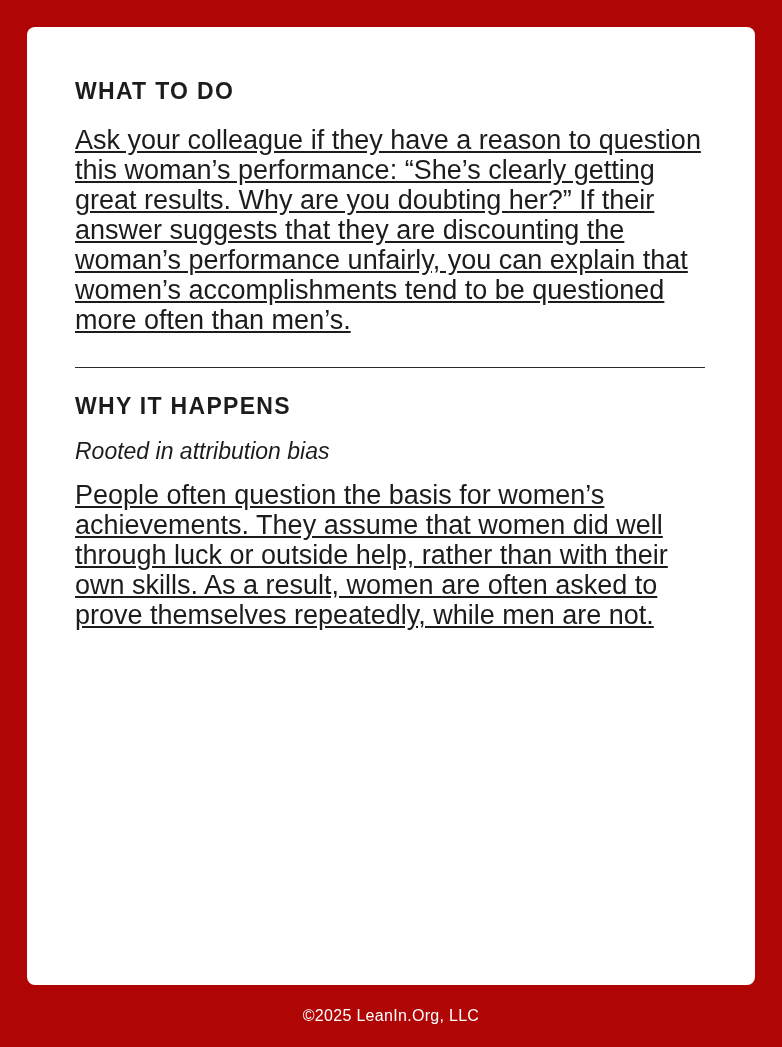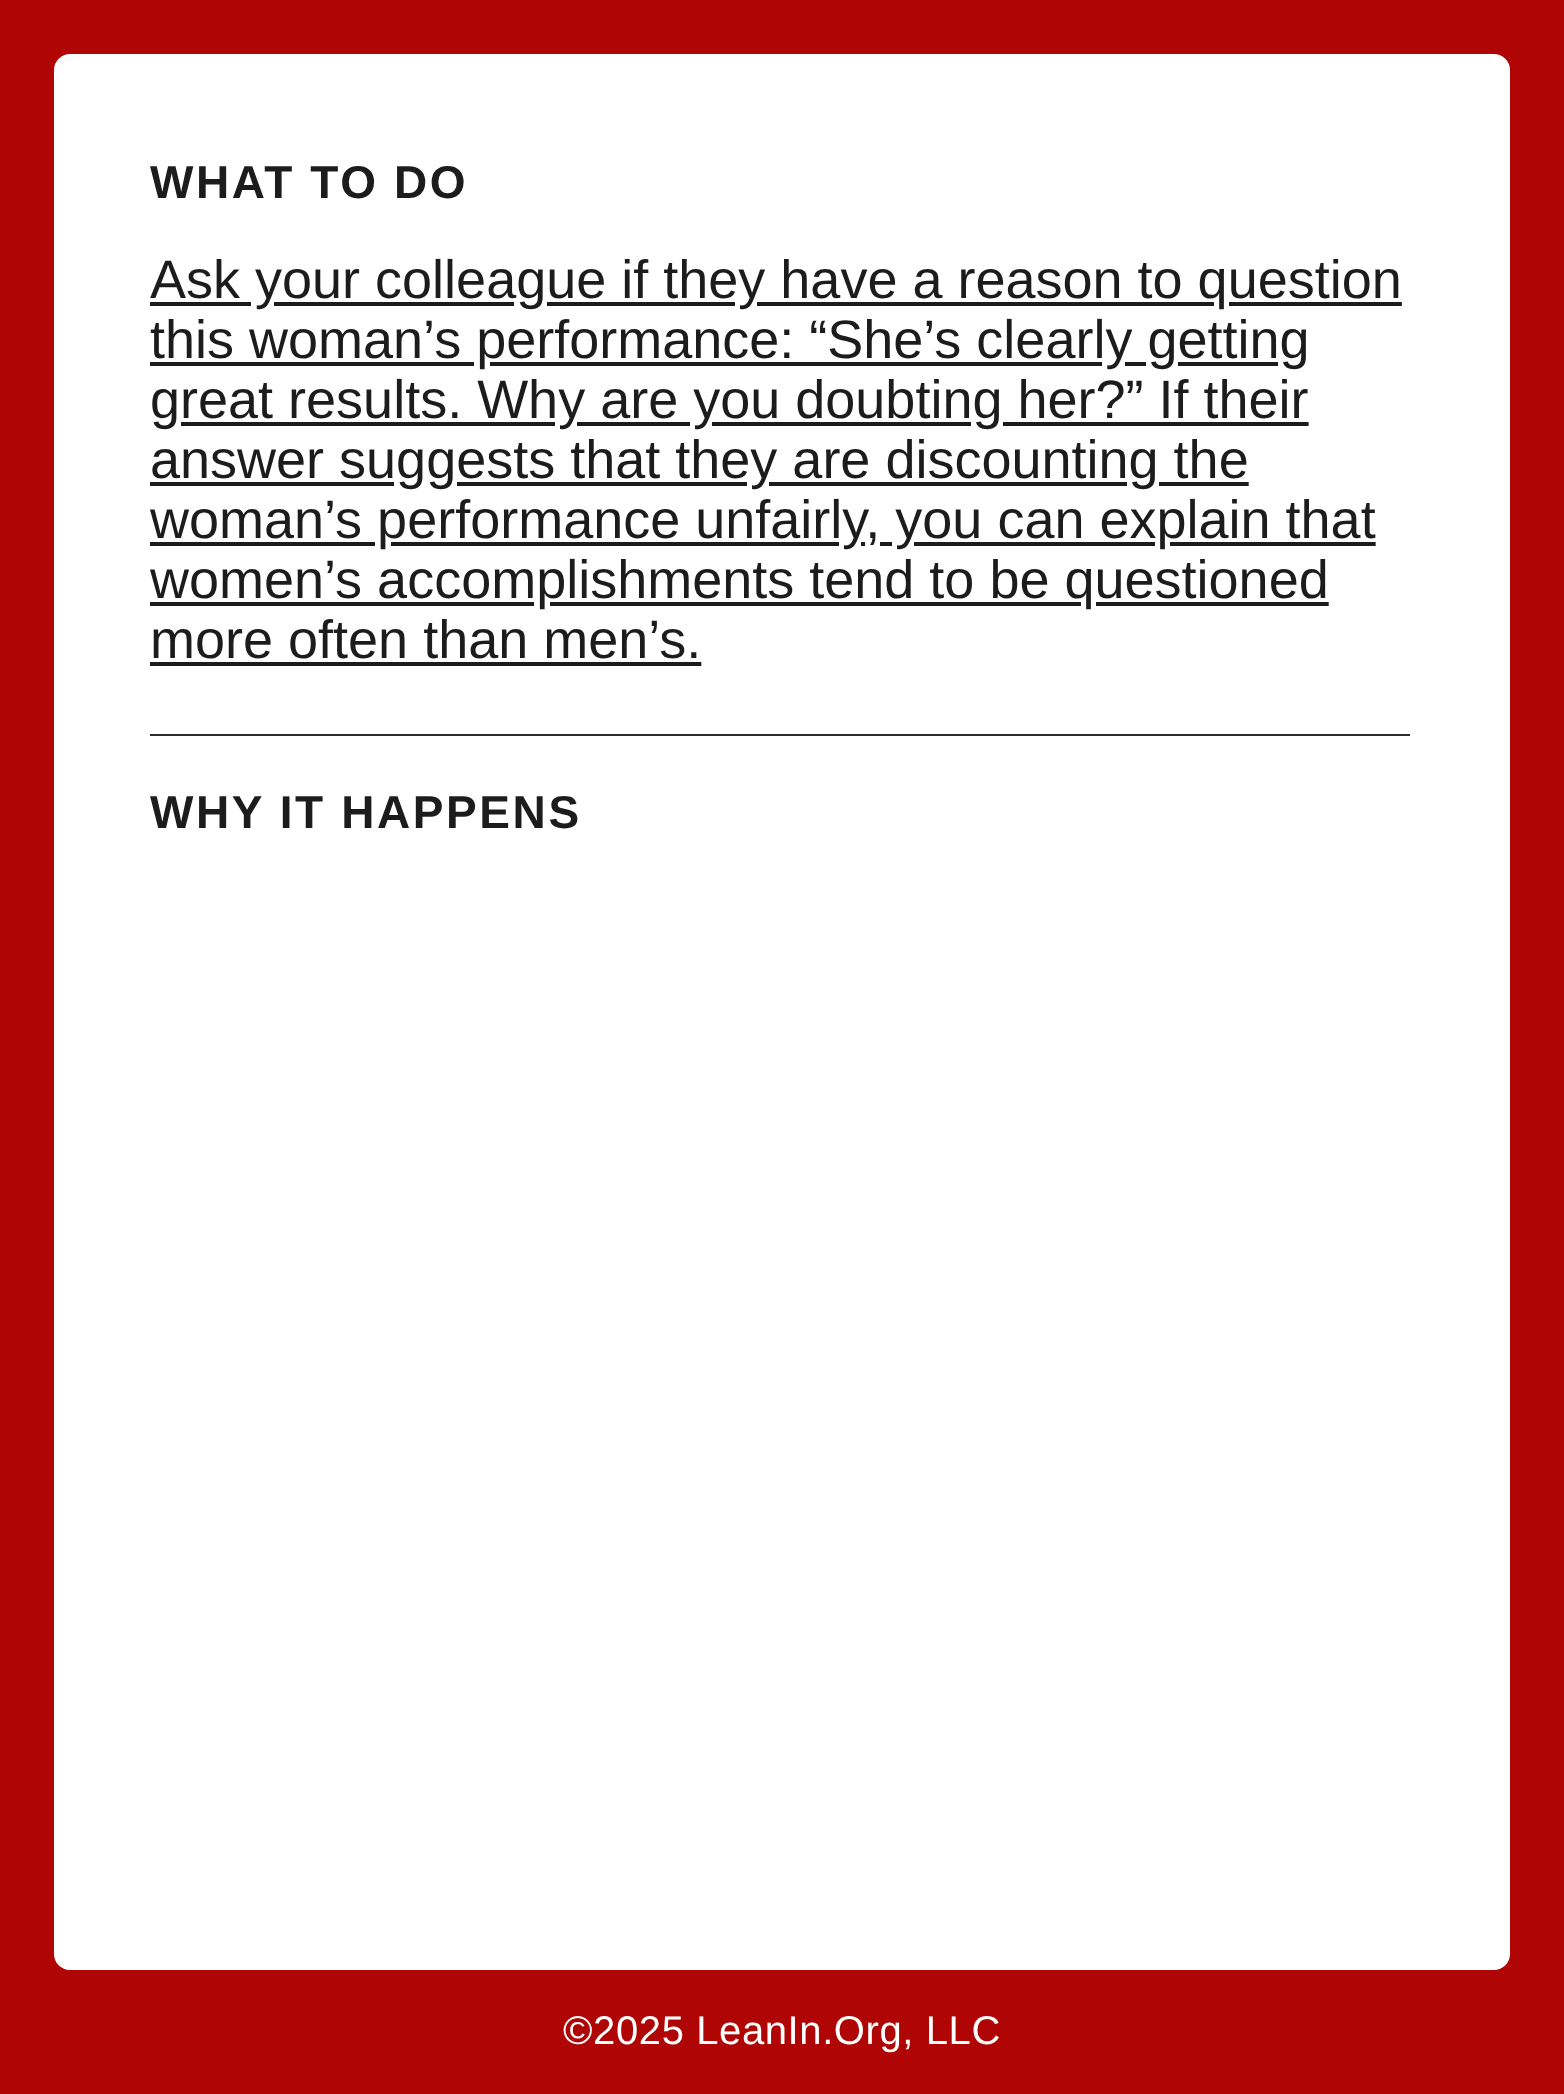--- a/index.html
+++ b/index.html
@@ -69,38 +69,40 @@
     left: 0;
     top: 985px;
     width: 782px;
     height: 62px;
     display: flex;
     align-items: center;
     justify-content: center;
   }
   .footer-copyright {
     color: var(--footer-text);
-    font-size: 20px;
+    font-size: 16px;
     line-height: 22px;
     letter-spacing: 0.3px;
   }
 </style>
 </head>
 <body>
 
 <div class="card">
 
   <section class="section-1">
     <h2 class="section-heading">WHAT TO DO</h2>
     <p class="body-paragraph">Ask your colleague if they have a reason to question this woman’s performance: “She’s clearly getting great results. Why are you doubting her?” If their answer suggests that they are discounting the woman’s performance unfairly, you can explain that women’s accomplishments tend to be questioned more often than men’s.</p>
   </section>
 
   <hr class="divider">
 
   <section class="section-2">
     <h2 class="section-heading">WHY IT HAPPENS</h2>
+    <p class="subheading">Rooted in attribution bias</p>
+    <p class="body-paragraph">People often question the basis for women’s achievements. They assume that women did well through luck or outside help, rather than with their own skills. As a result, women are often asked to prove themselves repeatedly, while men are not.</p>
   </section>
 
 </div>
 
 <footer class="footer-band">
   <span class="footer-copyright">©2025 LeanIn.Org, LLC</span>
 </footer>
 
 </body></html>

